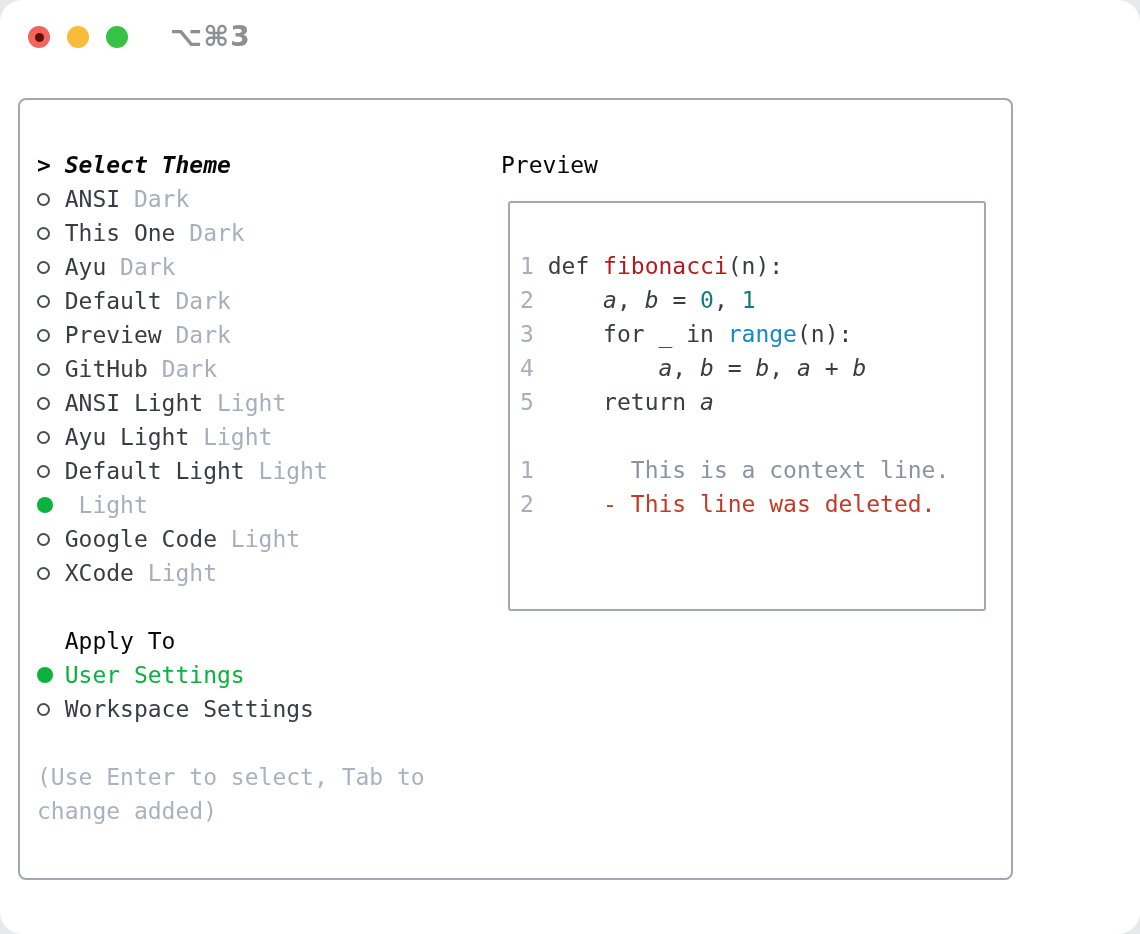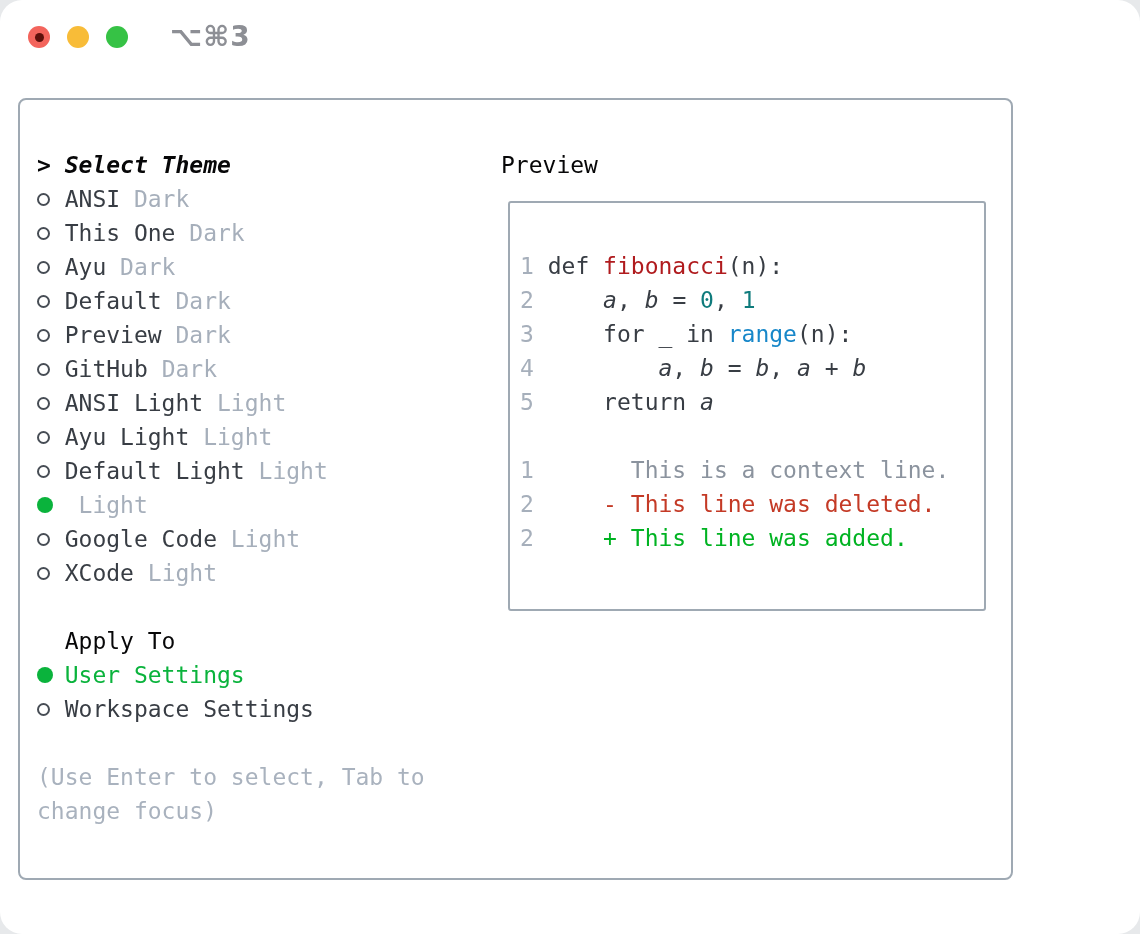--- a/index.html
+++ b/index.html
@@ -97,32 +97,31 @@
       <div class="spacer"></div>
       <div class="row">
         <span class="marker"></span><span class="subhdr">Apply To</span>
       </div>
       <div id="apply-list">
           <div class="row"><span class="marker"><span class="dot-selected"></span></span><span class="item-label selected">User Settings</span></div>
           <div class="row"><span class="marker"><span class="ring"></span></span><span class="item-label">Workspace Settings</span></div>
         </div>
       <div class="spacer"></div>
       <div class="hint-row">(Use Enter to select, Tab to</div>
-      <div class="hint-row">change focus)</div>
+      <div class="hint-row">change added)</div>
     </div>
 
     <div class="preview-header">Preview</div>
     <div class="preview-box">
       <div id="preview-lines">
           <div class="pline"><span class="ln">1</span> <span class="s-fg">def </span><span class="s-fn">fibonacci</span><span class="s-fg">(n):</span></div>
           <div class="pline"><span class="ln">2</span> <span class="s-fg">    </span><span class="s-var">a</span><span class="s-fg">, </span><span class="s-var">b</span><span class="s-fg"> = </span><span class="s-num">0</span><span class="s-fg">, </span><span class="s-num">1</span></div>
           <div class="pline"><span class="ln">3</span> <span class="s-fg">    for _ in </span><span class="s-builtin">range</span><span class="s-fg">(n):</span></div>
           <div class="pline"><span class="ln">4</span> <span class="s-fg">        </span><span class="s-var">a</span><span class="s-fg">, </span><span class="s-var">b</span><span class="s-fg"> = </span><span class="s-var">b</span><span class="s-fg">, </span><span class="s-var">a</span><span class="s-fg"> + </span><span class="s-var">b</span></div>
           <div class="pline"><span class="ln">5</span> <span class="s-fg">    return </span><span class="s-var">a</span></div>
           <div class="pline"></div>
           <div class="pline"><span class="ln">1</span> <span class="s-context">      This is a context line.</span></div>
           <div class="pline"><span class="ln">2</span> <span class="s-deleted">    - This line was deleted.</span></div>
-          <div class="pline"><span class="ln">2</span> <span class="s-added">    + This line was added.</span></div>
         </div>
     </div>
 
   </div>
 </div>
 
 </body></html>

